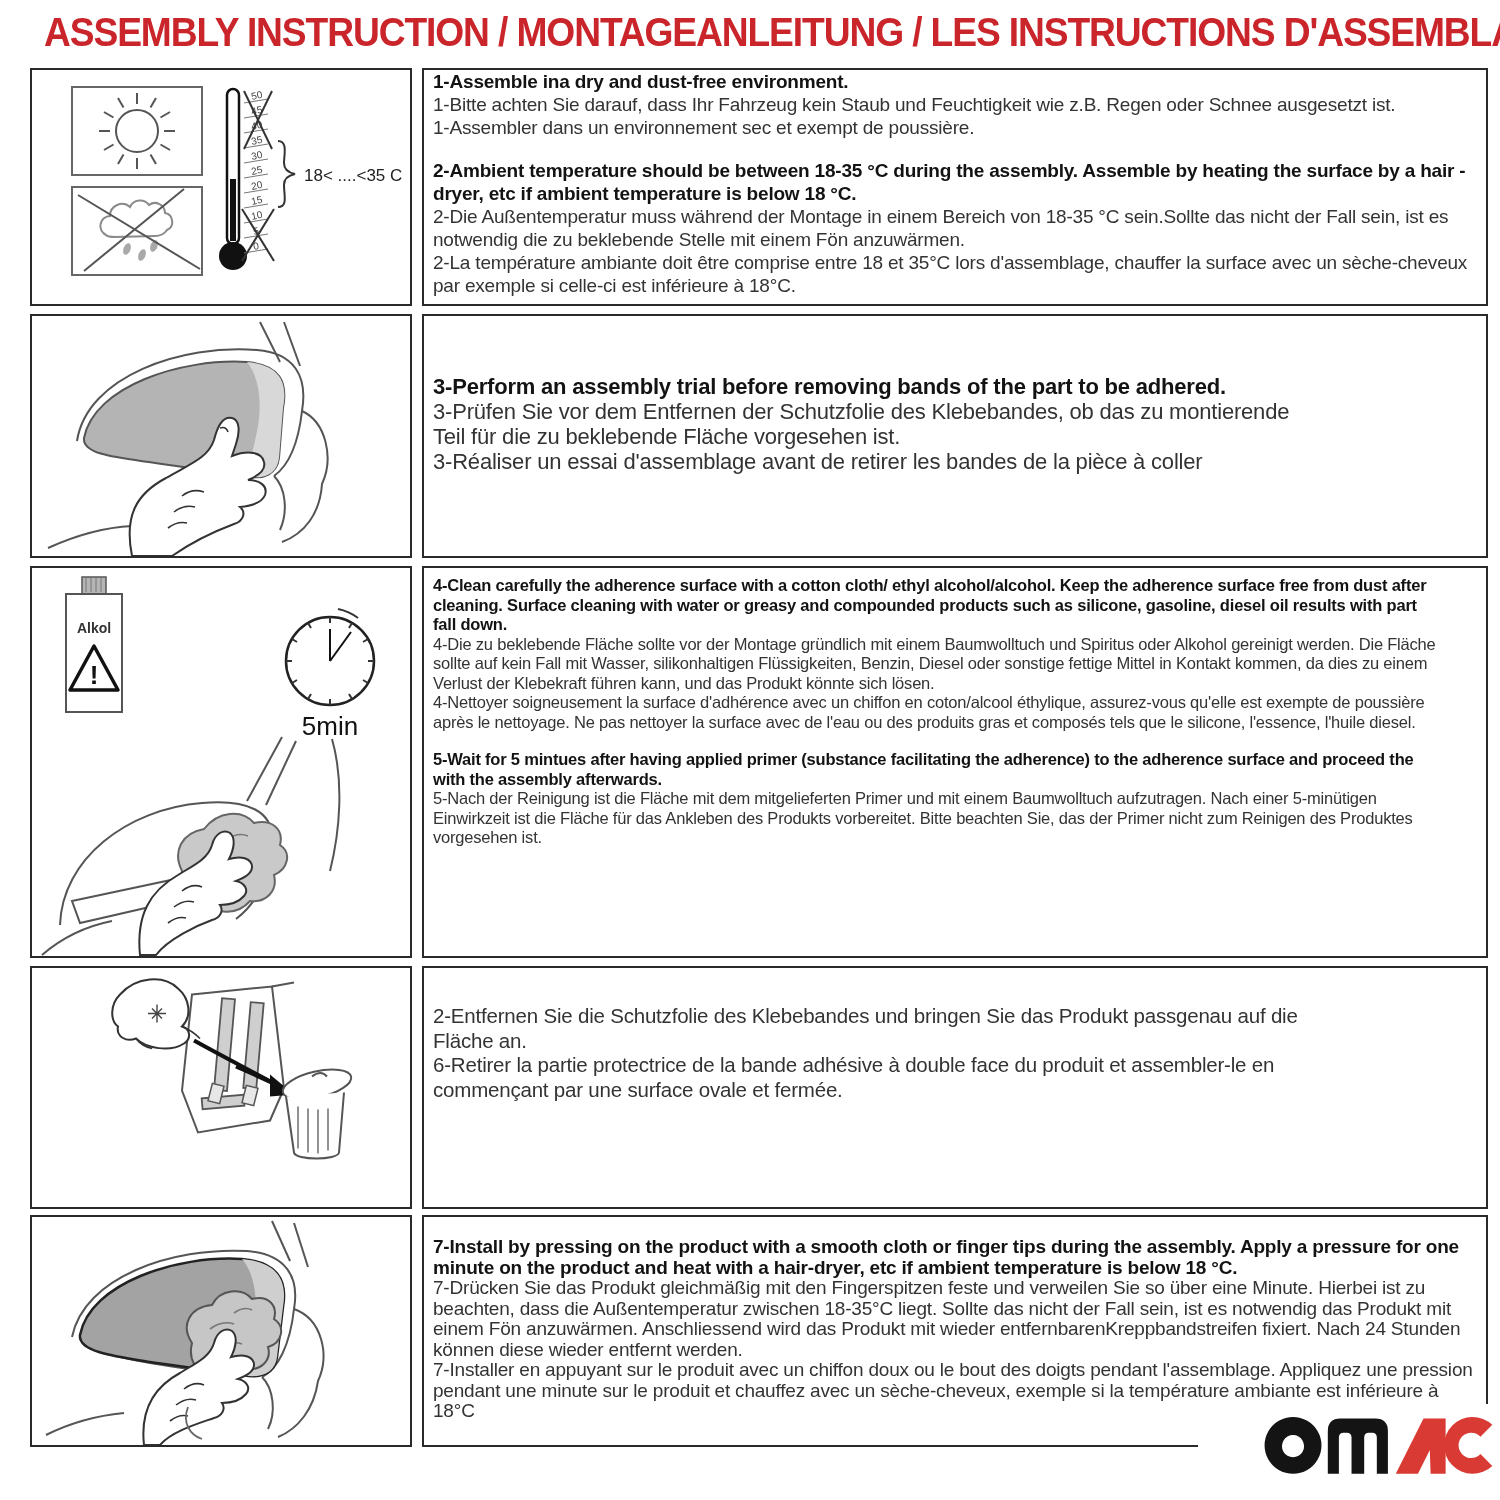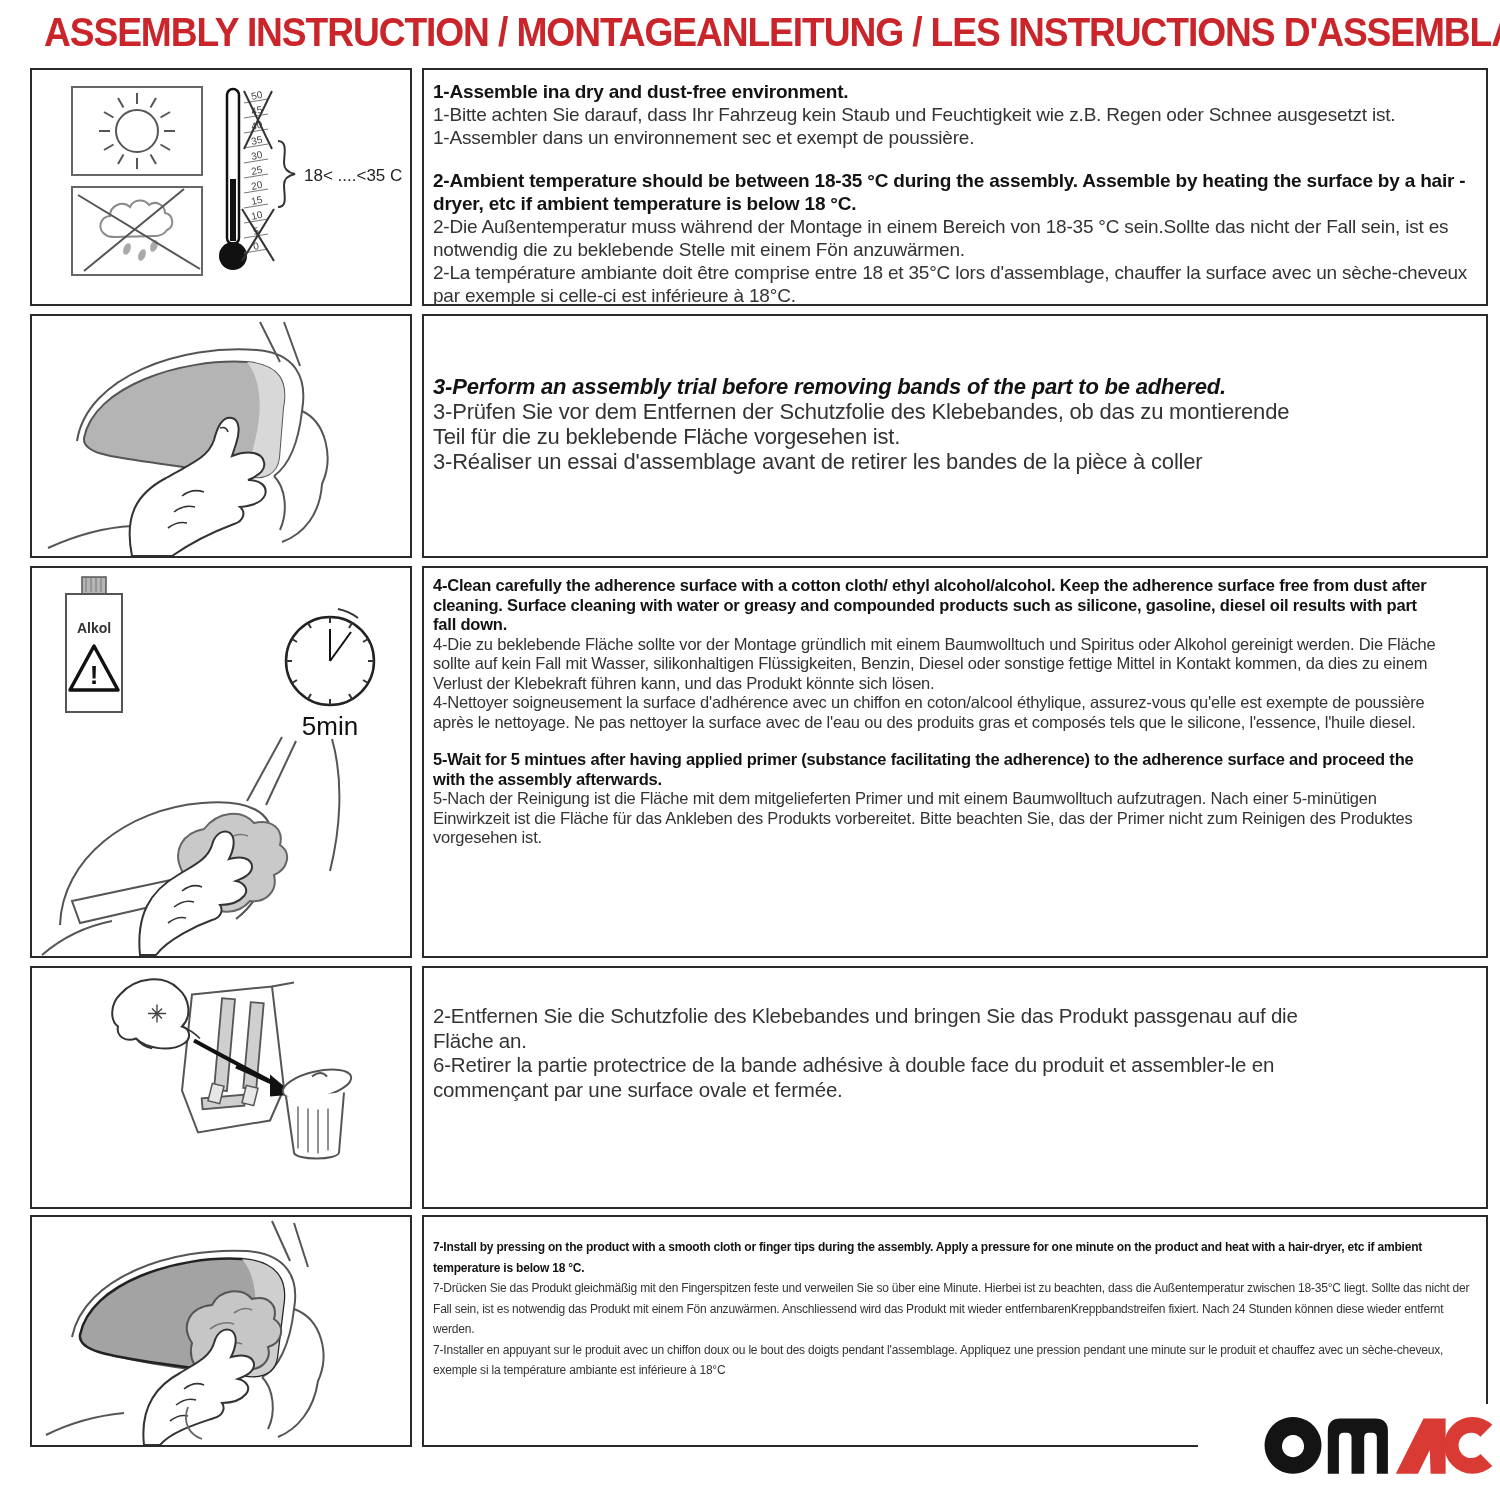--- a/index.html
+++ b/index.html
@@ -12,26 +12,26 @@
   .illus{position:absolute;left:30px;top:0;width:382px;height:100%;border:2px solid #2a2a2a;
          box-sizing:border-box;background:#fff;}
   .illus svg{width:100%;height:100%;display:block;}
   .textbox{position:absolute;left:422px;top:0;width:1066px;height:100%;border:2px solid #2a2a2a;
            box-sizing:border-box;background:#fff;padding-left:9px;padding-right:6px;}
   .textbox p{margin:0;color:#333;letter-spacing:-0.2px;}
   .textbox p.b{font-weight:bold;color:#131313;}
   .gap{margin-top:20px !important;}
   .s1 p{font-size:19px;line-height:23px;}
   .s2 p{font-size:22px;line-height:25px;max-width:860px;}
-  .s2 p.b{max-width:980px;font-style:italic;}
+  .s2 p.b{max-width:980px;}
   .s3 p{font-size:16.5px;line-height:19.5px;max-width:1010px;}
   .s3 .gap{margin-top:18px !important;}
   .s4 p{font-size:20.5px;line-height:24.5px;max-width:910px;}
-  .s5 p{font-size:12px;line-height:20.5px;}
-  .pt10{padding-top:10px;} .pt58{padding-top:58px;} .pt8{padding-top:8px;}
+  .s5 p{font-size:19px;line-height:20.5px;}
+  .pt10{} .pt58{padding-top:58px;} .pt8{padding-top:8px;}
   .pt36{padding-top:36px;} .pt20{padding-top:20px;}
   .logo-wrap{position:absolute;left:1198px;top:1404px;width:302px;height:78px;background:#fff;
              display:flex;align-items:center;justify-content:flex-end;}
   .sr{position:absolute;width:1px;height:1px;overflow:hidden;clip:rect(0 0 0 0);white-space:nowrap;}
   .ln{stroke:#555;stroke-width:2;fill:none;}
   .lnd{stroke:#333;stroke-width:2;fill:none;}
   text{font-family:"Liberation Sans",sans-serif;}
 </style>
 </head>
 <body>

